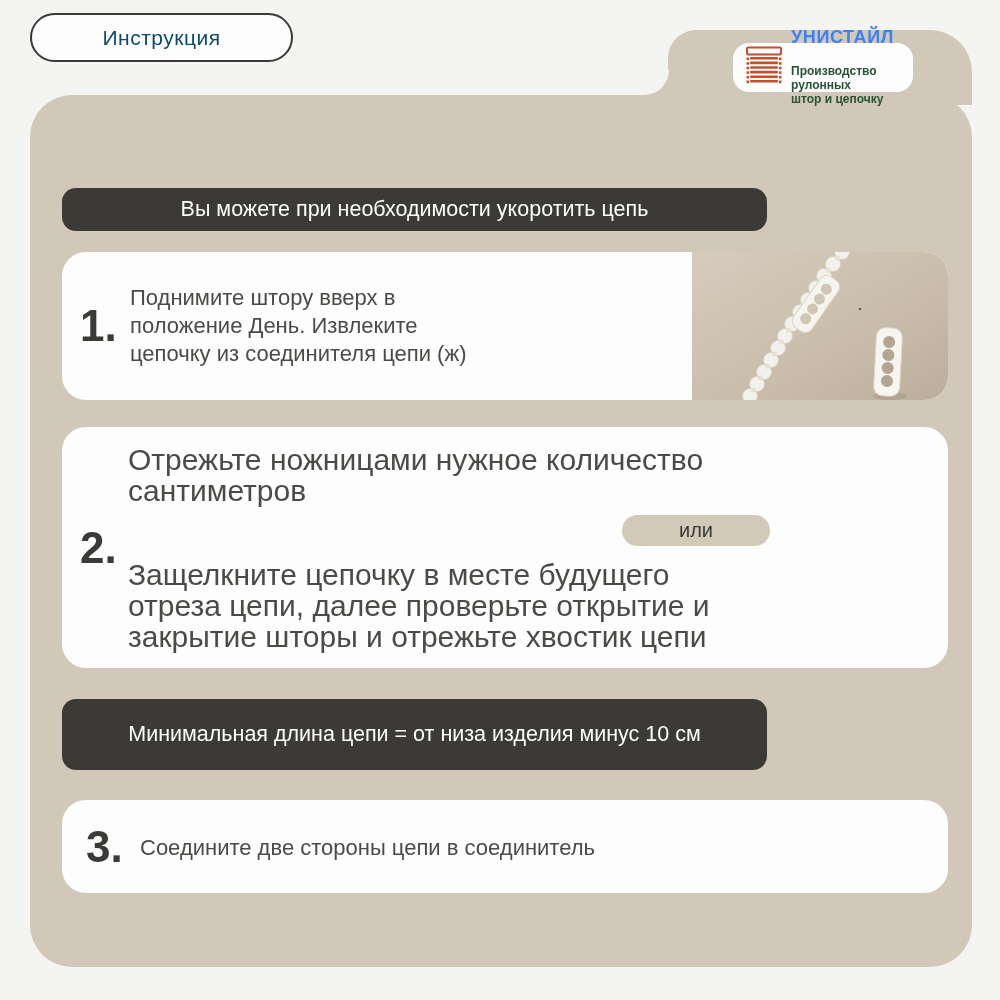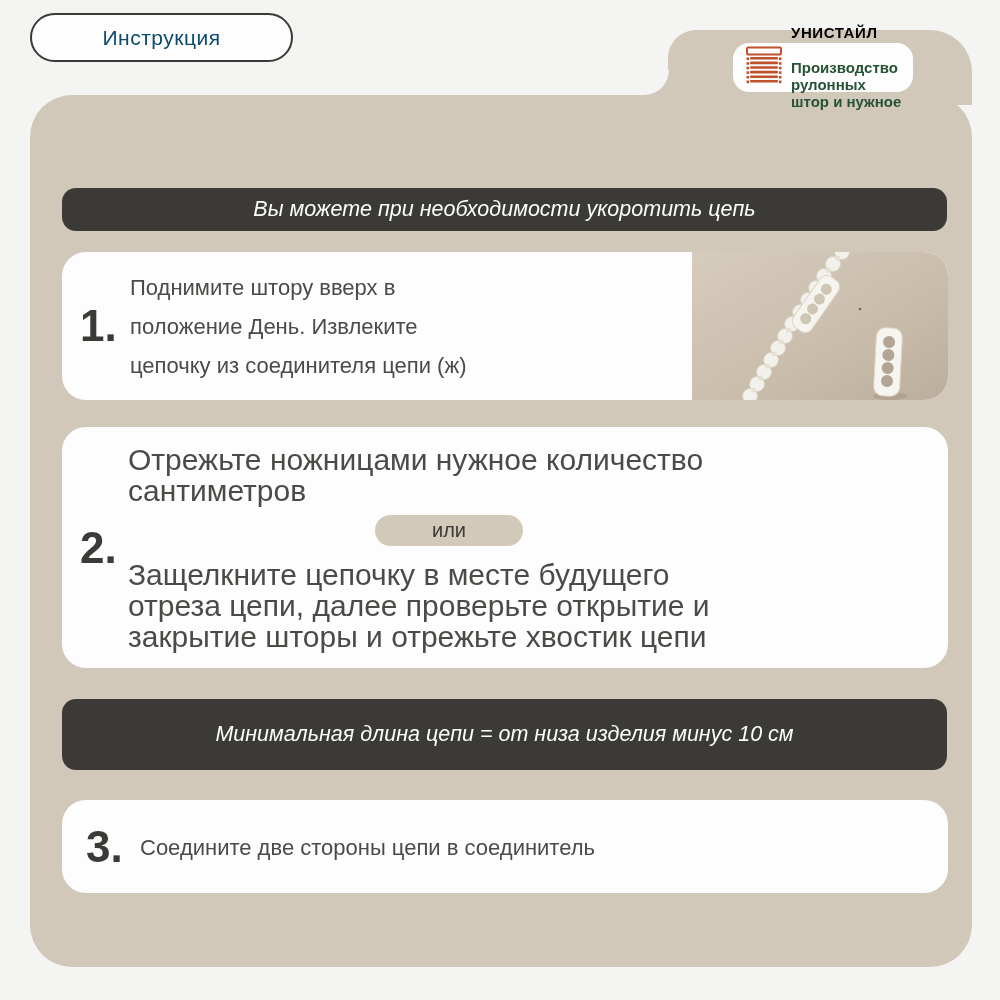--- a/index.html
+++ b/index.html
@@ -33,38 +33,38 @@
   .tab-flare { position:absolute; left:644px; top:71px; width:25px; height:25px; background:#d2c8ba; z-index:1; }
   .tab-fillet { position:absolute; left:644px; top:70px; width:25px; height:25px; background:#f4f4f3; border-bottom-right-radius:25px; z-index:2; }
 
   
   .logo-pill {
     position:absolute; left:733px; top:43px; width:180px; height:49px;
     background:#fdfdfd; border-radius:16px; z-index:6;
     display:flex; align-items:center; padding:0 10px 0 12px; gap:8px;
   }
   .logo-text { display:flex; flex-direction:column; line-height:1; }
-  .logo-brand { font-size:15px; font-weight:bold; color:#000000; letter-spacing:.6px; }
-  .logo-sub { font-size:15px; font-weight:bold; color:#265335; line-height:1.15; margin-top:19px; }
+  .logo-brand { font-size:18px; font-weight:bold; color:#3b82f6; letter-spacing:.6px; }
+  .logo-sub { font-size:12px; font-weight:bold; color:#265335; line-height:1.15; margin-top:19px; }
 
   
   .title-row {
     position:absolute; left:65px; top:123px; height:50px; z-index:3;
     display:flex; align-items:baseline;
   }
   .title-main { font-size:47px; font-weight:bold; color:#3b3a37; letter-spacing:3px; }
   .title-step { font-size:46px; font-weight:bold; margin-left:56px; color:#3b3a37; }
   .title-step .cur { color:#3b3a37; }
   .title-step .div, .title-step .tot { color:#bab1a4; }
 
   
   .banner {
-    position:absolute; left:62px; width:885px; background:#3b3a37; z-index:3;
+    position:absolute; left:62px; width:705px; background:#3b3a37; z-index:3;
     border-radius:14px; color:#fdfdfd; display:flex; flex-direction:column;
-    align-items:center; justify-content:center; text-align:center;font-style:italic;
+    align-items:center; justify-content:center; text-align:center;
   }
   .banner-1 { top:188px; height:43px; font-size:21.5px; }
   .banner-2 { top:699px; height:71px; font-size:21.5px; line-height:31px;text-align:center; }
 
   
   .card {
     position:absolute; left:62px; width:886px; background:#fdfdfd;
     border-radius:24px; z-index:3; color:#4b4a47;
   }
   .card-1 { top:252px; height:148px; }
@@ -72,31 +72,31 @@
   .card-3 { top:800px; height:93px; }
 
   .step-num {
     position:absolute; left:18px; top:50%; transform:translateY(-50%);
     font-size:44px; font-weight:bold; color:#3b3a37; z-index:2;
   }
   .card-3 .step-num { left:24px; }
 
   .card-1 .step-text {
     position:absolute; left:68px; top:50%; transform:translateY(-50%);
-    width:345px; font-size:22px; line-height:39px;
+    width:345px; font-size:22px; line-height:28px;
   }
   .card-3 .step-text {
     position:absolute; left:78px; top:50%; transform:translateY(-50%);
     width:720px; font-size:22px; line-height:29px;
   }
 
   .card-2 .content { position:absolute; left:66px; top:17px; width:720px; }
   .card-2 .p { font-size:30px; line-height:31px; width:690px; }
   .card-2 .p.bold { font-weight:bold; }
-  .pill-wrap { width:642px; text-align:center; margin:9px 0 13px 0; }
+  .pill-wrap { width:642px; text-align:right; margin:9px 0 13px 0; }
   .pill {
     display:inline-flex; align-items:center; justify-content:center;
     width:148px; height:31px; background:#d2c9b9; border-radius:16px;
     font-size:20px; color:#3b3a37;
   }
 
   
   .photo {
     position:absolute; right:0; top:0; width:256px; height:148px;
     border-radius:0 24px 24px 0; overflow:hidden;
@@ -142,21 +142,21 @@
           <rect x="33.9" y="29.9" width="2.6" height="2.6"></rect>
           <rect x="1.5" y="34.5" width="2.6" height="2.6"></rect>
           <rect x="33.9" y="34.5" width="2.6" height="2.6"></rect>
         </g>
       </svg>
     </span>
     <span class="logo-text">
       <span class="logo-brand">УНИСТАЙЛ</span>
       <span class="logo-sub">
         <span>Производство рулонных</span><br>
-        <span>штор и нужное</span>
+        <span>штор и цепочку</span>
       </span>
     </span>
   </div>
 
 
   <div class="banner banner-1">
     <span>Вы можете при необходимости укоротить цепь</span>
   </div>
 
   <div class="card card-1">

